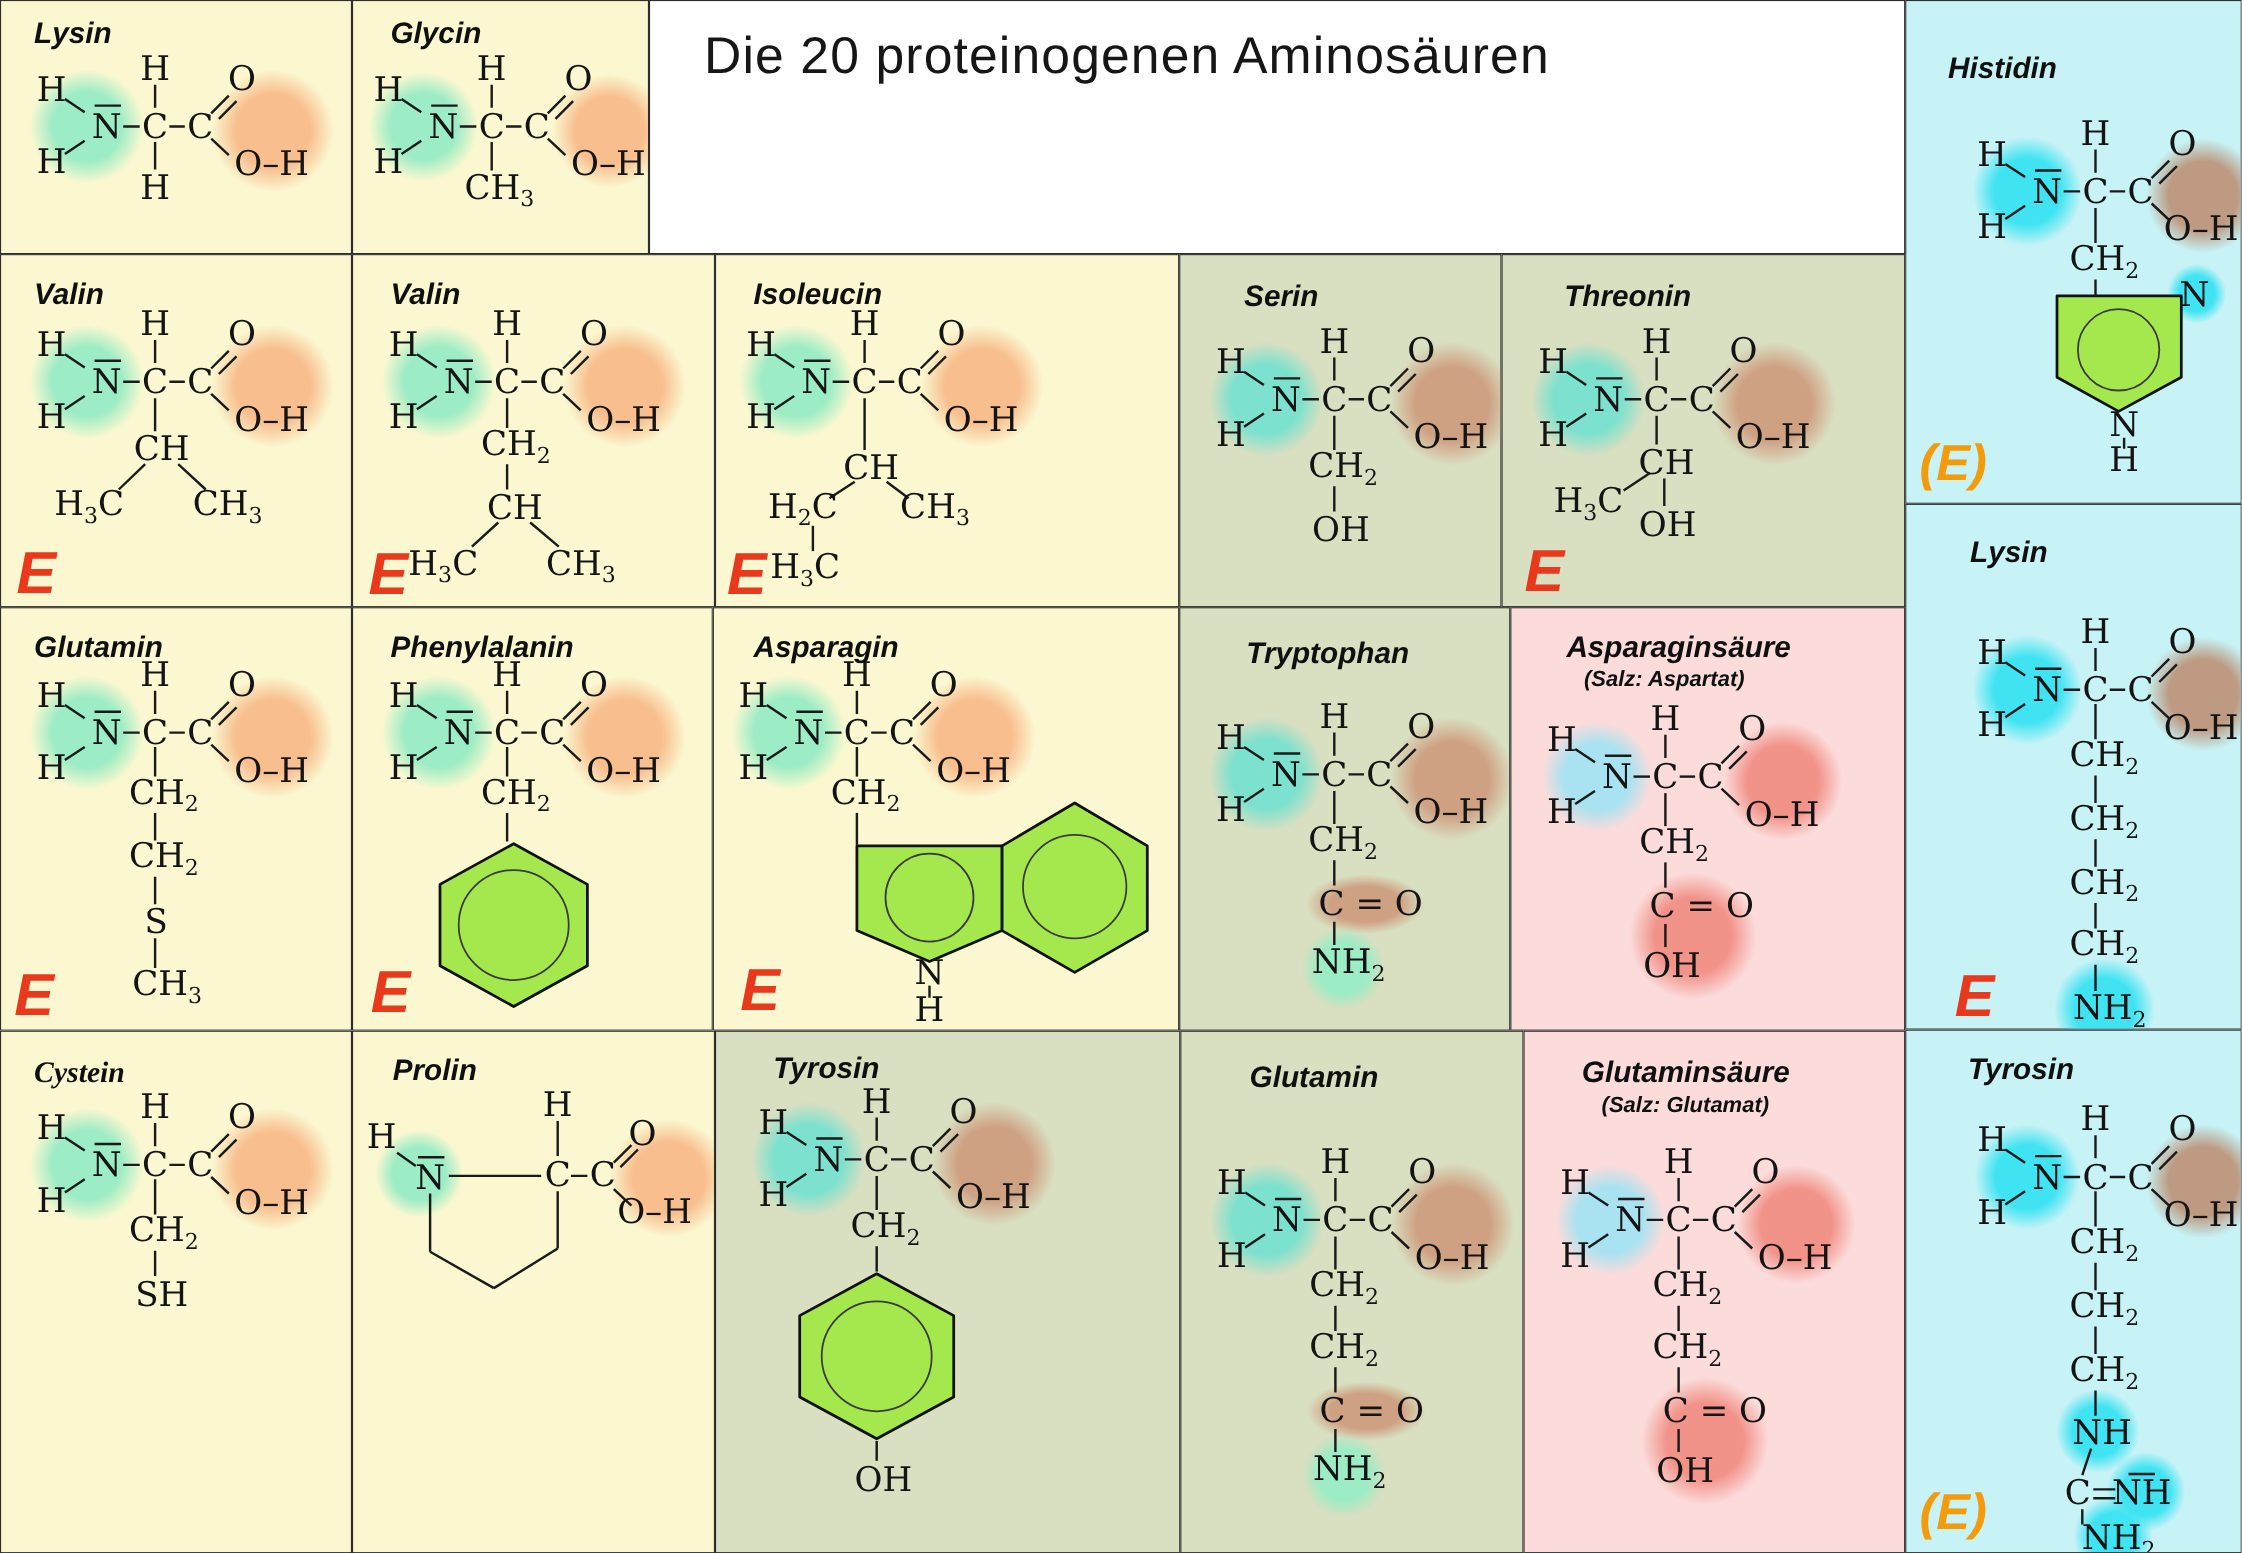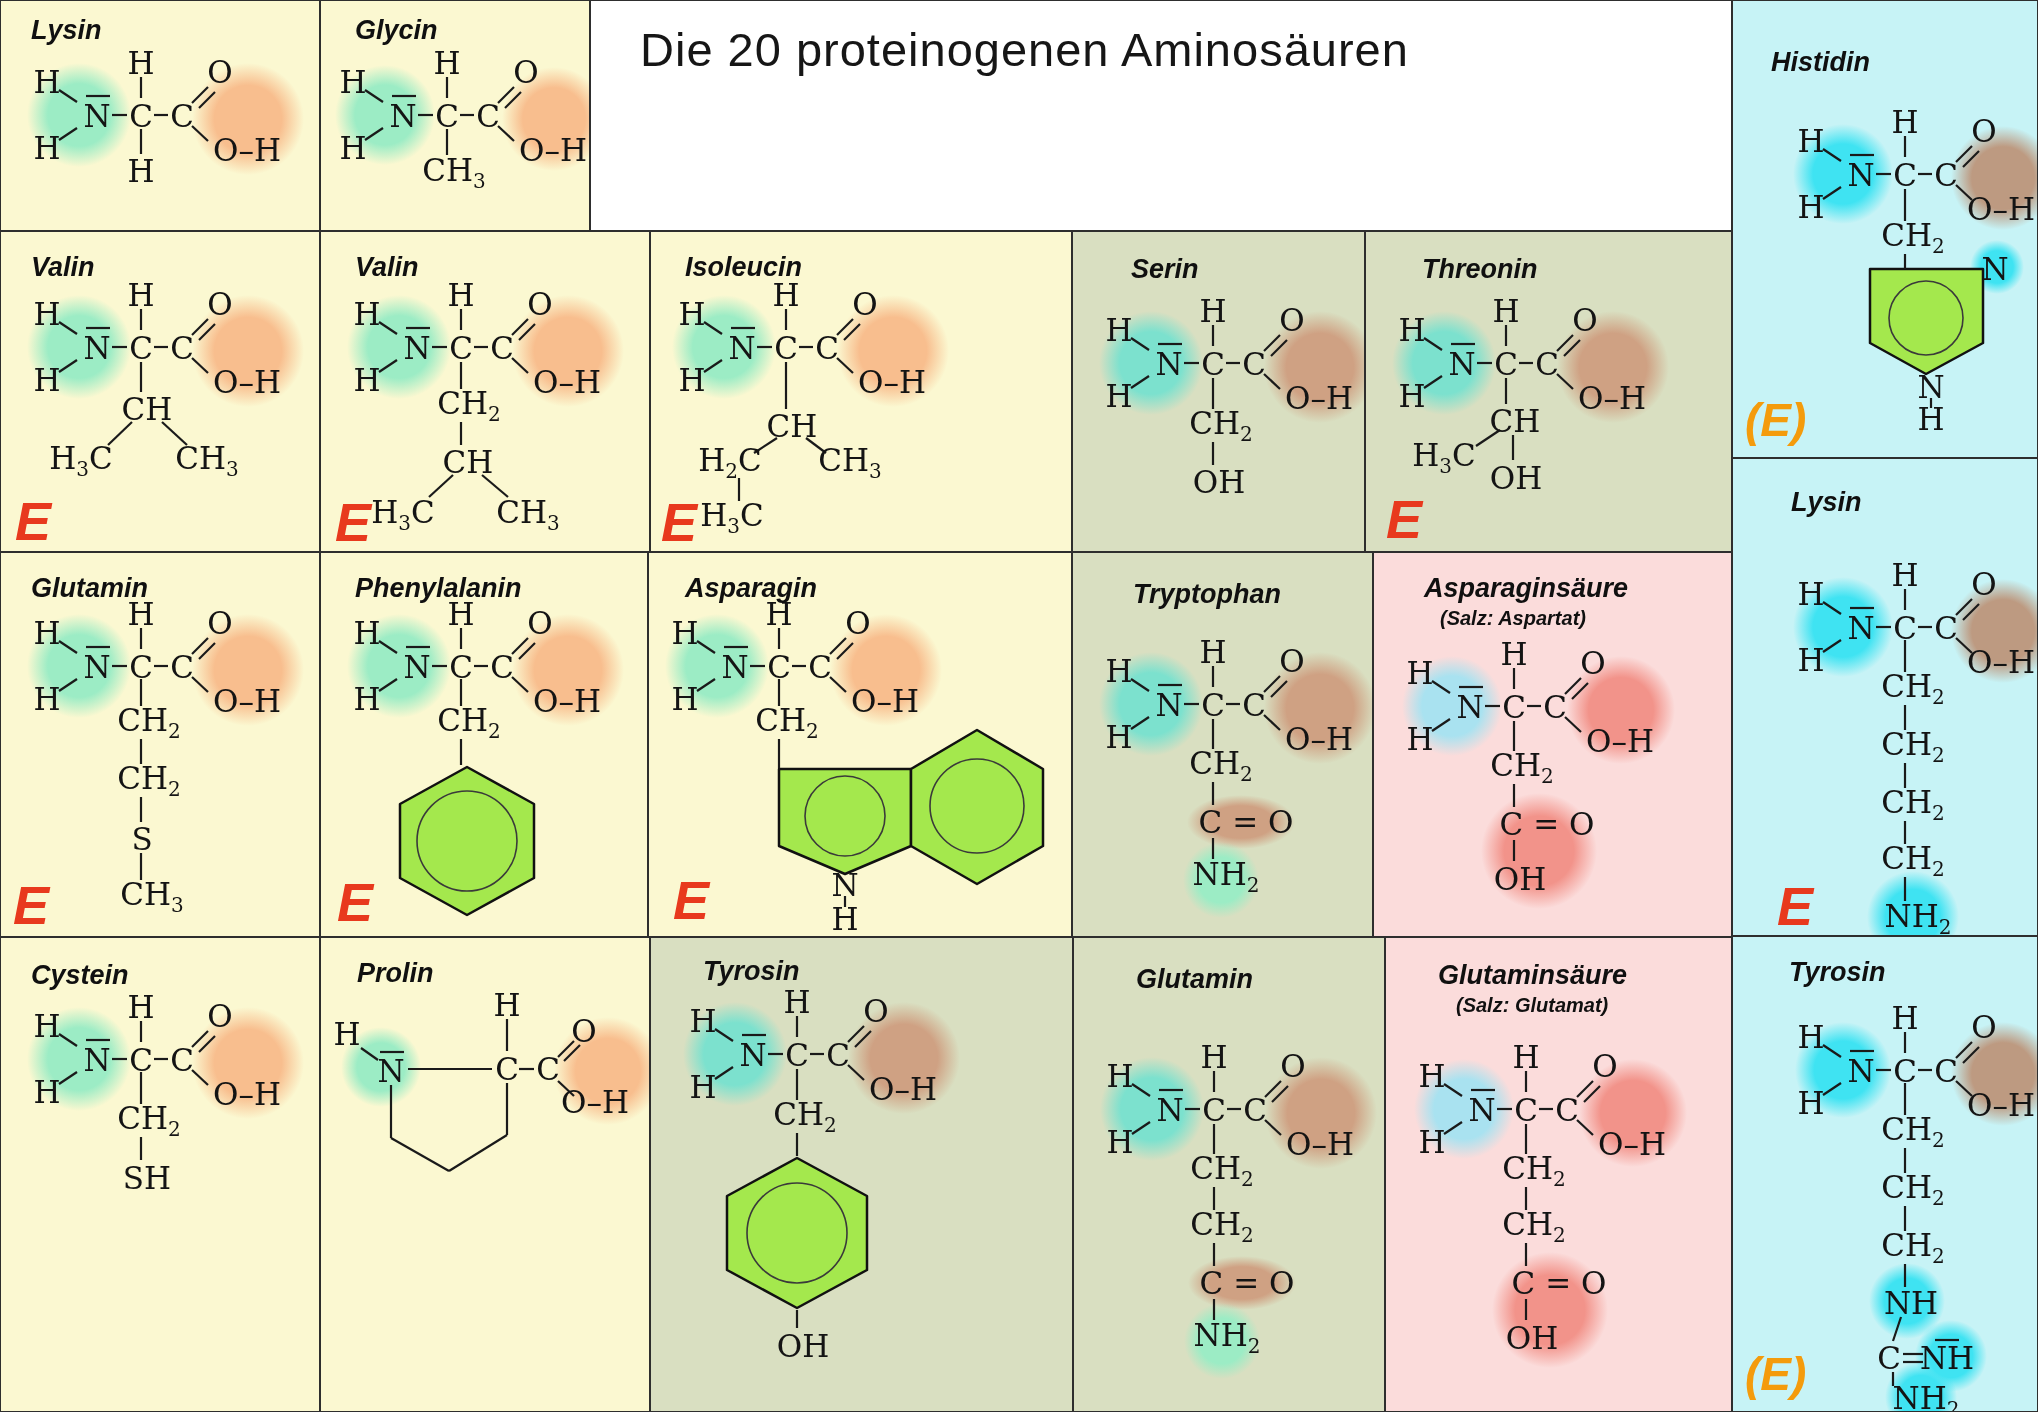--- a/index.html
+++ b/index.html
@@ -487,21 +487,21 @@
         <span class="atom" style="left: 140px; top: 69px;">H</span>
         <span class="atom" style="left: 46px; top: 88px;">H</span>
         <span class="atom" style="left: 46px; top: 154px;">H</span>
         <span class="atom" style="left: 96px; top: 122px;">N</span>
         <span class="atom" style="left: 140px; top: 122px;">C</span>
         <span class="atom" style="left: 181px; top: 122px;">C</span>
         <span class="atom" style="left: 219px; top: 78px;">O</span>
         <span class="atom" style="left: 246px; top: 156px;">O–H</span>
         <span class="atom" style="left: 148px; top: 183px;">CH<sub>2</sub></span>
         <span class="atom" style="left: 146px; top: 240px;">SH</span>
-        <span class="cell-title" style="left: 30px; top: 22px;">Cystein</span>
+        <span class="cell-title" style="left: 30px; top: 22px; font-family: Liberation Serif, serif;">Cystein</span>
       </div>
       <div class="cell" style="left: 320px; top: 937px; width: 330px; height: 475px; background: rgb(251, 248, 209);">
         <div class="blob" style="left: 20px; top: 89px; width: 80px; height: 80px; background: radial-gradient(closest-side, rgb(156, 236, 197) 60%, transparent 100%);"></div>
         <div class="blob" style="left: 233px; top: 79px; width: 108px; height: 108px; background: radial-gradient(closest-side, rgb(248, 190, 142) 60%, transparent 100%);"></div>
         <svg width="330" height="475" class="ssvg">
           <line x1="40" y1="110" x2="57" y2="122" stroke="#1a1a1a" stroke-width="2.2"></line>
           <line x1="59" y1="114" x2="83" y2="114" stroke="#1a1a1a" stroke-width="2.2"></line>
           <line x1="87" y1="131" x2="171" y2="131" stroke="#1a1a1a" stroke-width="2.2"></line>
           <line x1="186" y1="81" x2="186" y2="113" stroke="#1a1a1a" stroke-width="2.2"></line>
           <line x1="198" y1="131" x2="213" y2="131" stroke="#1a1a1a" stroke-width="2.2"></line>

